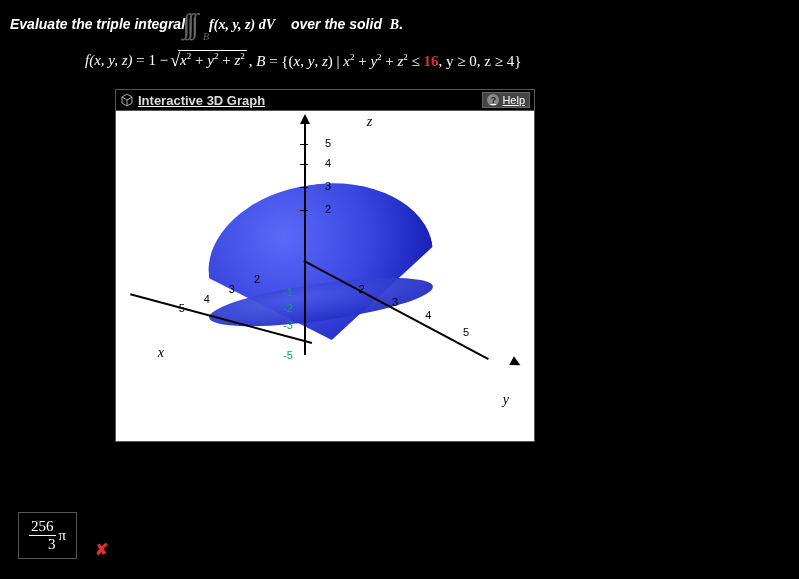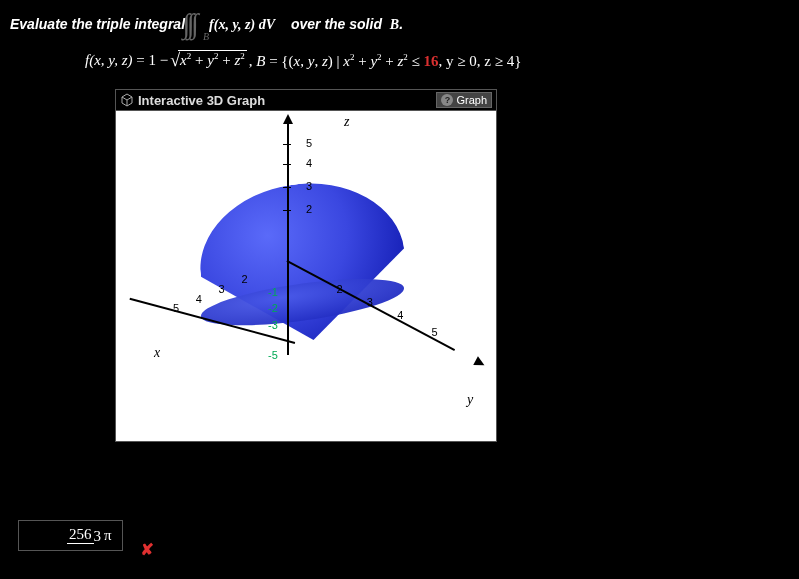--- a/index.html
+++ b/index.html
@@ -55,23 +55,24 @@
     .sqrt-content {
       border-top: 1px solid #fff;
       padding: 0 2px;
       margin-left: -2px;
     }
     sup { font-size: 9px; vertical-align: super; }
     .highlight-num { color: #d93030; font-weight: bold; }
 
     .graph-panel {
       margin-left: 105px;
-      width: 382px;
+      width: 420px;
       border: 1px solid #555;
       background: #000;
+      text-decoration: underline;
     }
     .graph-header {
       display: flex;
       justify-content: space-between;
       align-items: center;
       padding: 2px 4px;
       border-bottom: 1px solid #555;
     }
     .graph-title-wrap {
       display: flex;
@@ -212,24 +213,23 @@
       background: #000;
       padding: 6px 10px;
       display: flex;
       align-items: center;
       gap: 3px;
       font-family: 'Times New Roman', serif;
       font-size: 15px;
     }
     .fraction {
       display: inline-flex;
-      flex-direction: row;
+      flex-direction: column;
       align-items: flex-end;
       line-height: 1;
-      margin-left: 38px;
     }
     .frac-num { border-bottom: 1px solid #fff; padding: 0 2px 1px; }
     .frac-den { padding-top: 1px; }
     .x-mark {
       color: #e03030;
       font-size: 16px;
       font-weight: bold;
       margin-left: 18px;
       margin-top: 28px;
     }
@@ -265,21 +265,21 @@
     <div class="graph-title-wrap">
       <span class="cube-icon">
         <svg width="14" height="14" viewBox="0 0 14 14">
             <path d="M2 4 L7 1 L12 4 L12 10 L7 13 L2 10 Z M2 4 L7 7 L12 4 M7 7 L7 13" stroke="#aaa" stroke-width="1" fill="none"></path>
           </svg>
       </span>
       <span class="graph-title">Interactive 3D Graph</span>
     </div>
     <button class="help-btn">
       <span class="help-icon">?</span>
-      <span>Graph</span>
+      <span>Help</span>
     </button>
   </div>
   <div class="graph-canvas">
 
     <div class="sphere"></div>
     <div class="sphere-front-cut"></div>
 
     <div class="axis-line z-axis"></div>
     <div class="z-arrow"></div>
     <span class="axis-label-text z-label">z</span>

